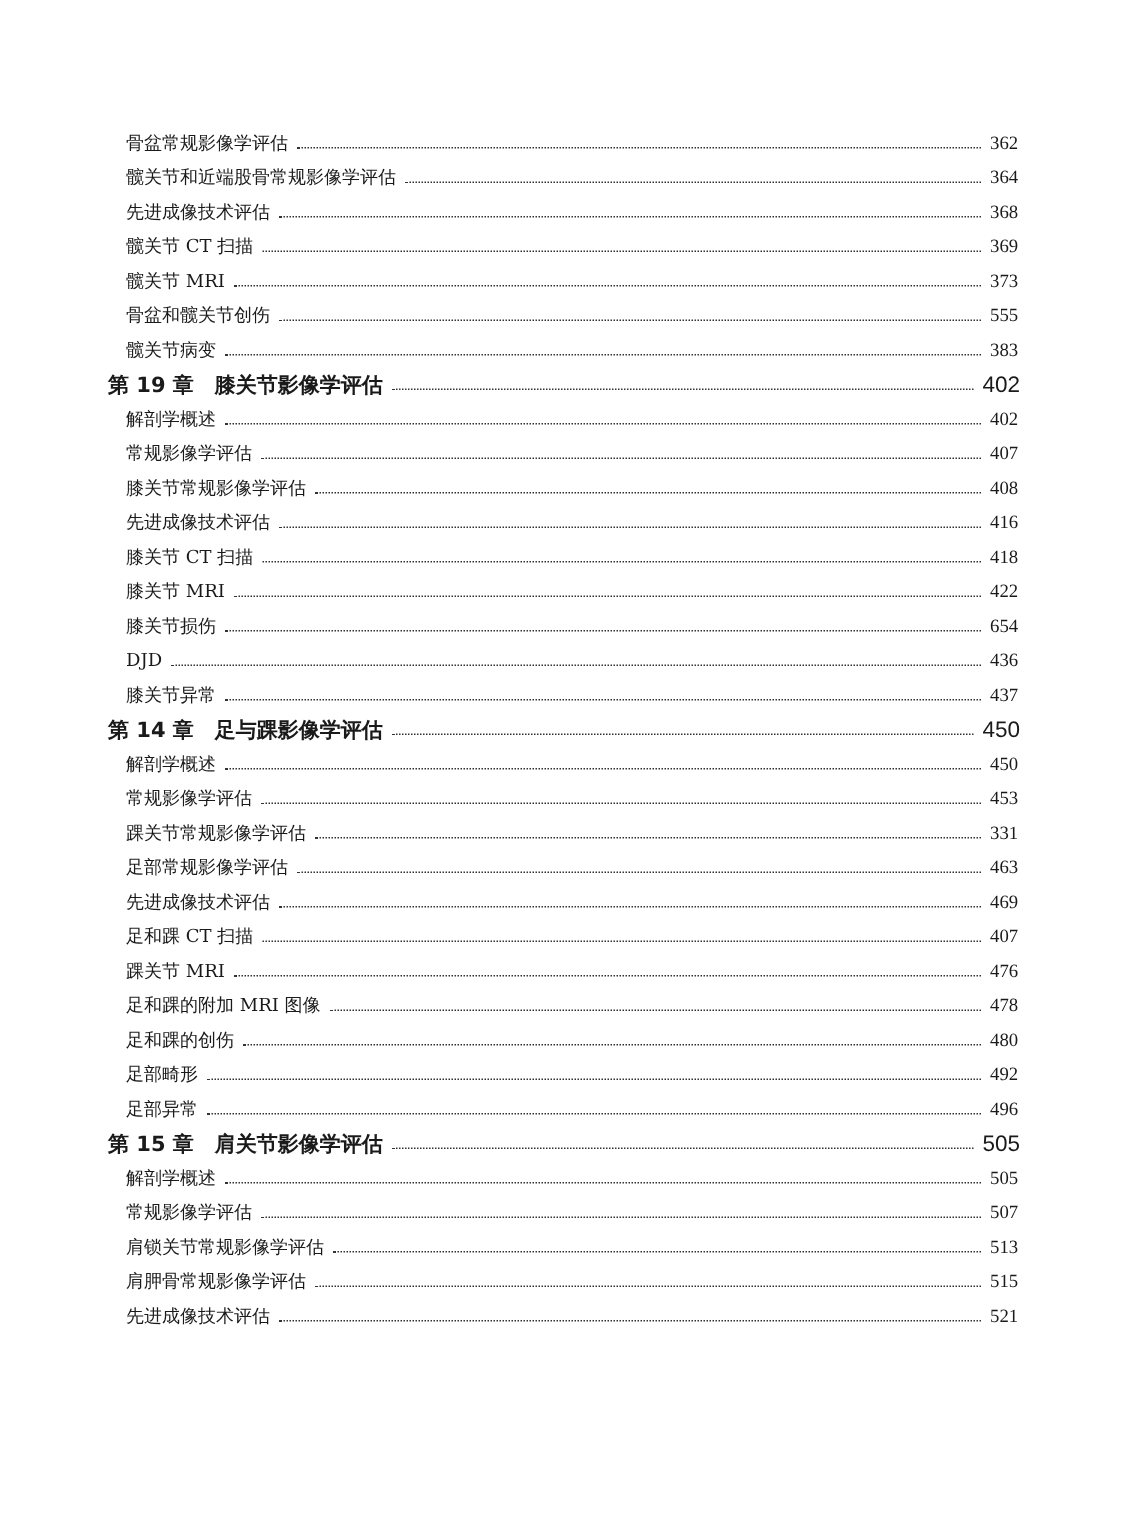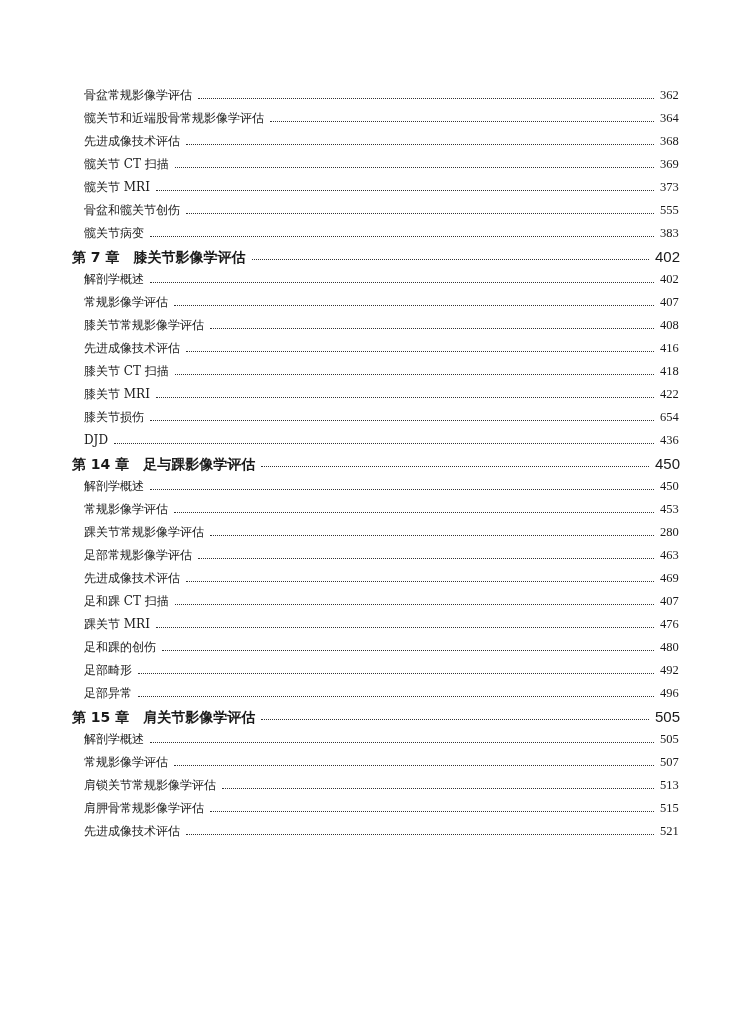--- a/index.html
+++ b/index.html
@@ -105,21 +105,21 @@
     <span class="leader"></span>
     <span class="page">555</span>
   </div>
   <div class="row entry">
     <span class="title">髋关节病变</span>
     <span class="leader"></span>
     <span class="page">383</span>
   </div>
 
   <div class="row chapter">
-    <span class="chapter-num">第 7 章</span>
+    <span class="chapter-num">第 19 章</span>
     <span class="title">膝关节影像学评估</span>
     <span class="leader"></span>
     <span class="page">402</span>
   </div>
   <div class="row entry">
     <span class="title">解剖学概述</span>
     <span class="leader"></span>
     <span class="page">402</span>
   </div>
   <div class="row entry">
@@ -149,20 +149,25 @@
   </div>
   <div class="row entry">
     <span class="title">膝关节损伤</span>
     <span class="leader"></span>
     <span class="page">654</span>
   </div>
   <div class="row entry">
     <span class="title">DJD</span>
     <span class="leader"></span>
     <span class="page">436</span>
+  </div>
+  <div class="row entry">
+    <span class="title">膝关节异常</span>
+    <span class="leader"></span>
+    <span class="page">437</span>
   </div>
 
   <div class="row chapter">
     <span class="chapter-num">第 14 章</span>
     <span class="title">足与踝影像学评估</span>
     <span class="leader"></span>
     <span class="page">450</span>
   </div>
   <div class="row entry">
     <span class="title">解剖学概述</span>
@@ -170,41 +175,46 @@
     <span class="page">450</span>
   </div>
   <div class="row entry">
     <span class="title">常规影像学评估</span>
     <span class="leader"></span>
     <span class="page">453</span>
   </div>
   <div class="row entry">
     <span class="title">踝关节常规影像学评估</span>
     <span class="leader"></span>
-    <span class="page">280</span>
+    <span class="page">331</span>
   </div>
   <div class="row entry">
     <span class="title">足部常规影像学评估</span>
     <span class="leader"></span>
     <span class="page">463</span>
   </div>
   <div class="row entry">
     <span class="title">先进成像技术评估</span>
     <span class="leader"></span>
     <span class="page">469</span>
   </div>
   <div class="row entry">
     <span class="title">足和踝 CT 扫描</span>
     <span class="leader"></span>
     <span class="page">407</span>
   </div>
   <div class="row entry">
     <span class="title">踝关节 MRI</span>
     <span class="leader"></span>
     <span class="page">476</span>
+  </div>
+  <div class="row entry">
+    <span class="title">足和踝的附加 MRI 图像</span>
+    <span class="leader"></span>
+    <span class="page">478</span>
   </div>
   <div class="row entry">
     <span class="title">足和踝的创伤</span>
     <span class="leader"></span>
     <span class="page">480</span>
   </div>
   <div class="row entry">
     <span class="title">足部畸形</span>
     <span class="leader"></span>
     <span class="page">492</span>

